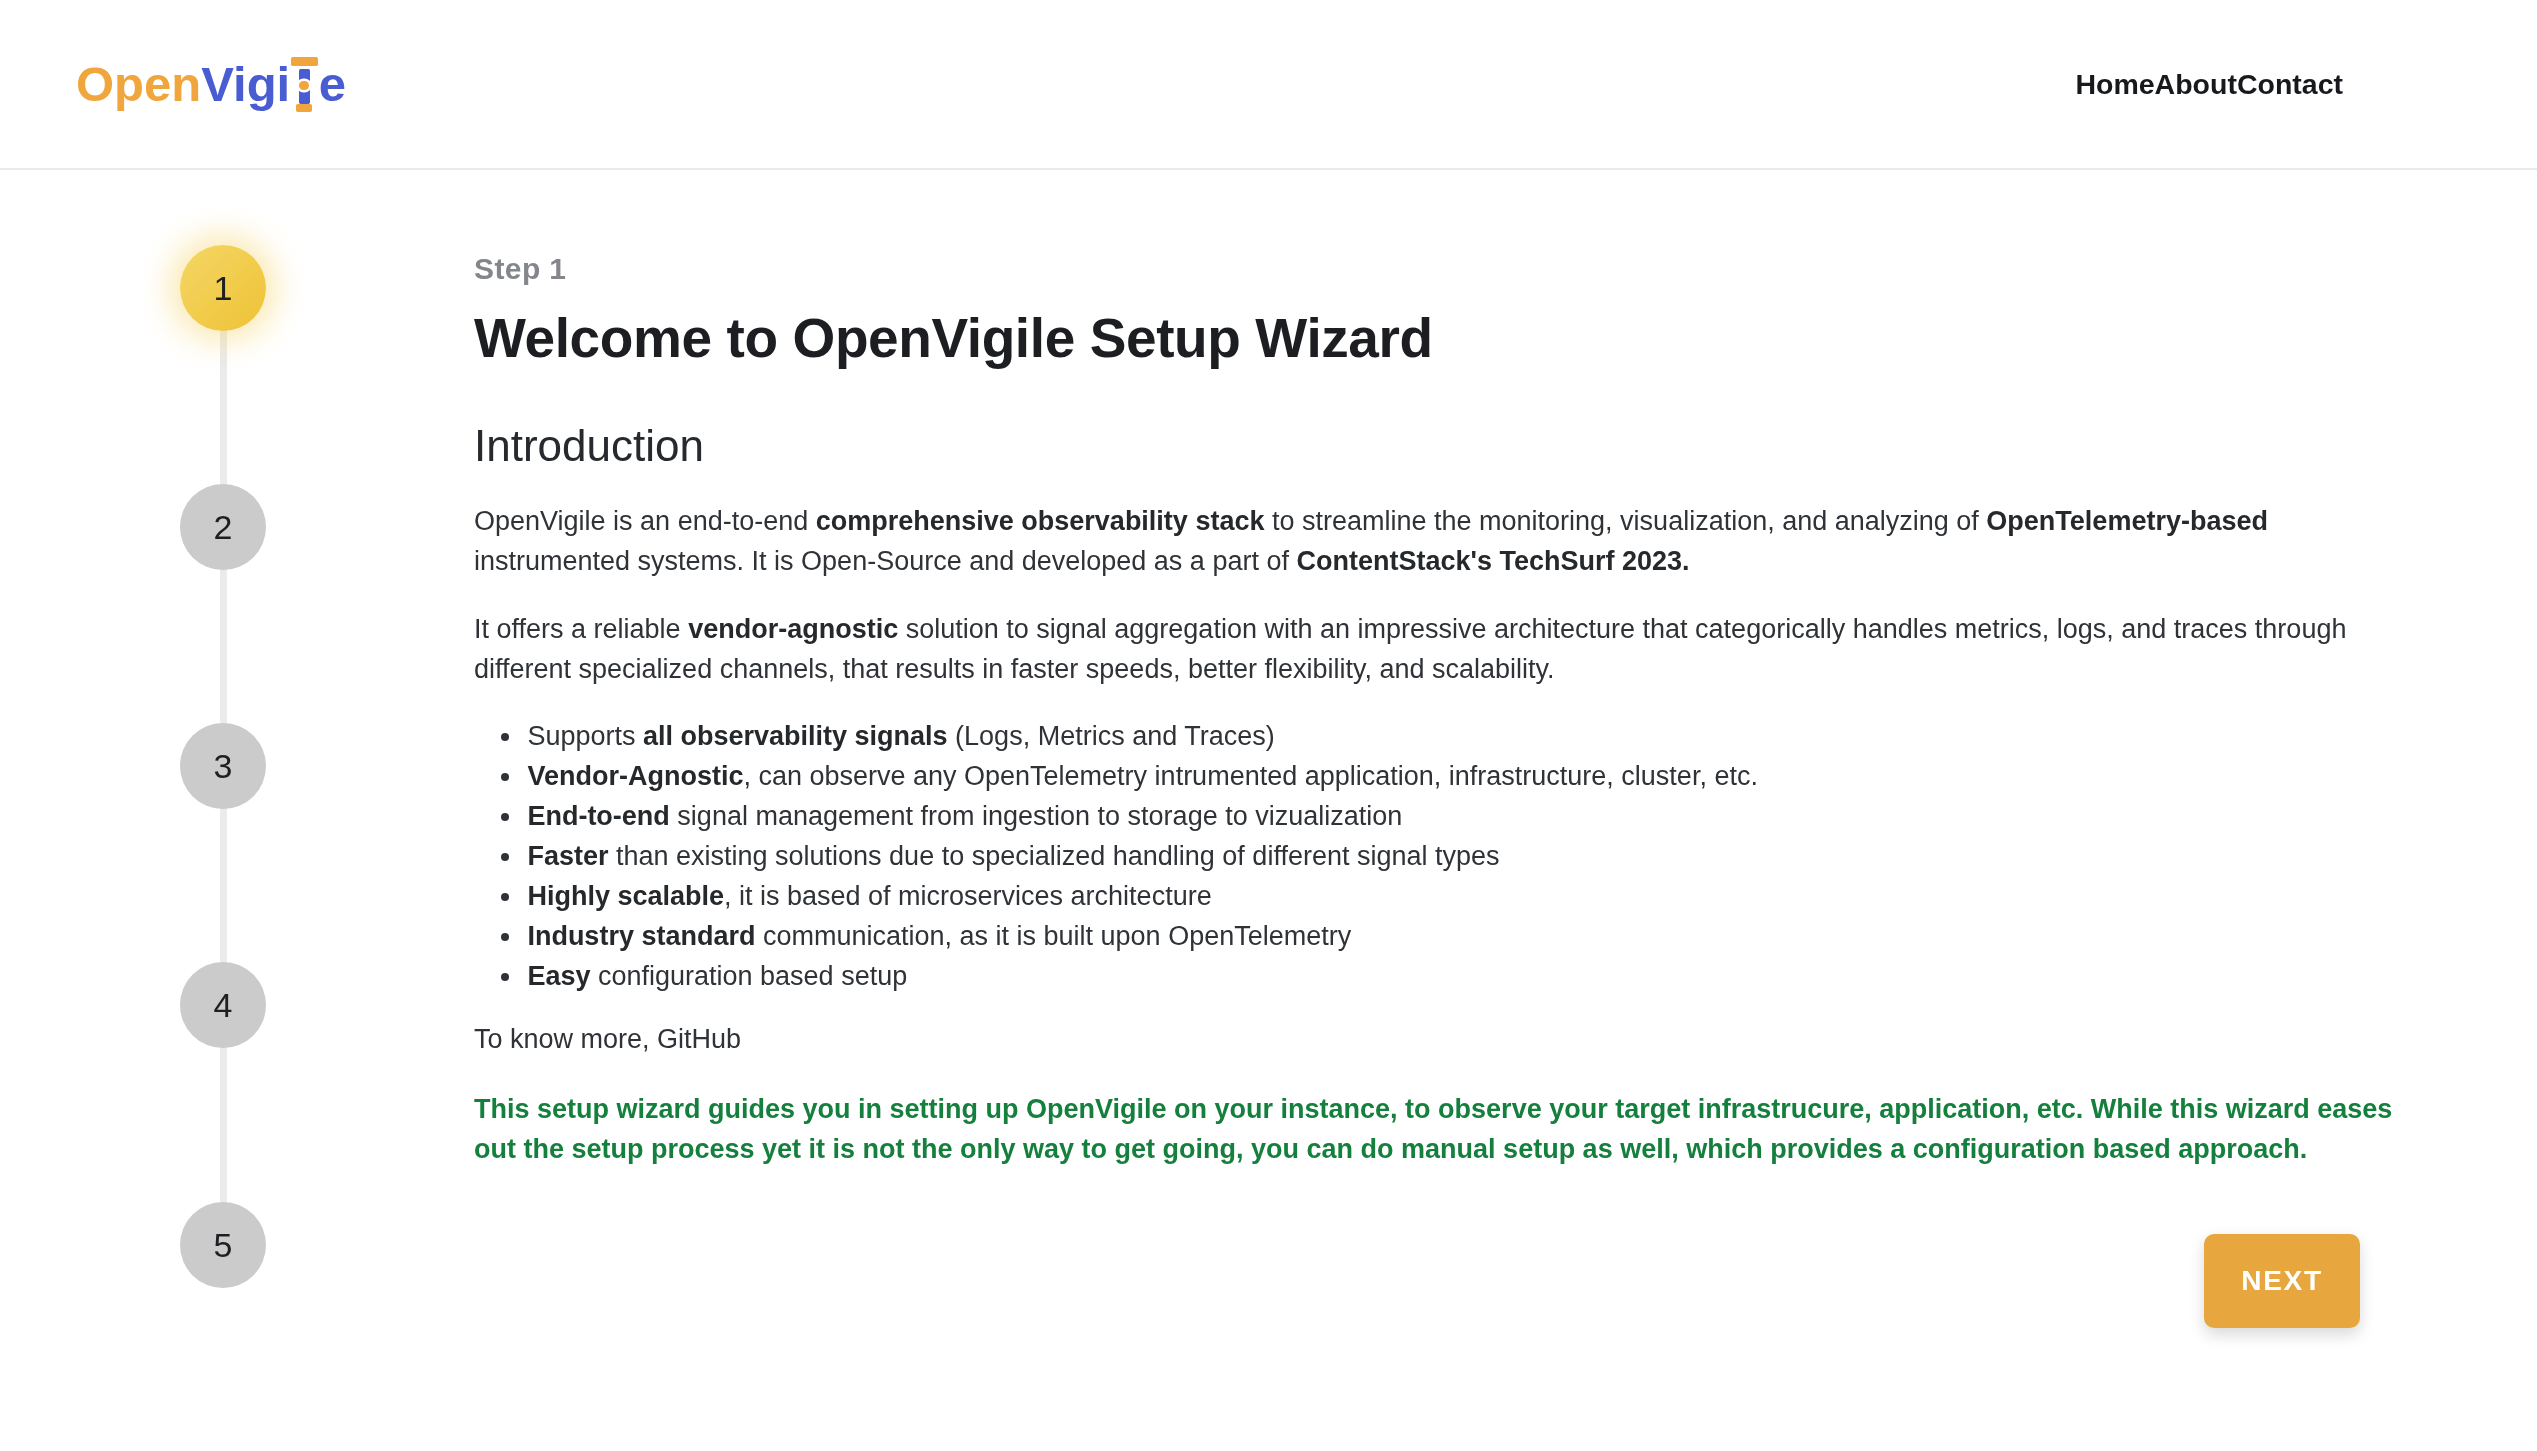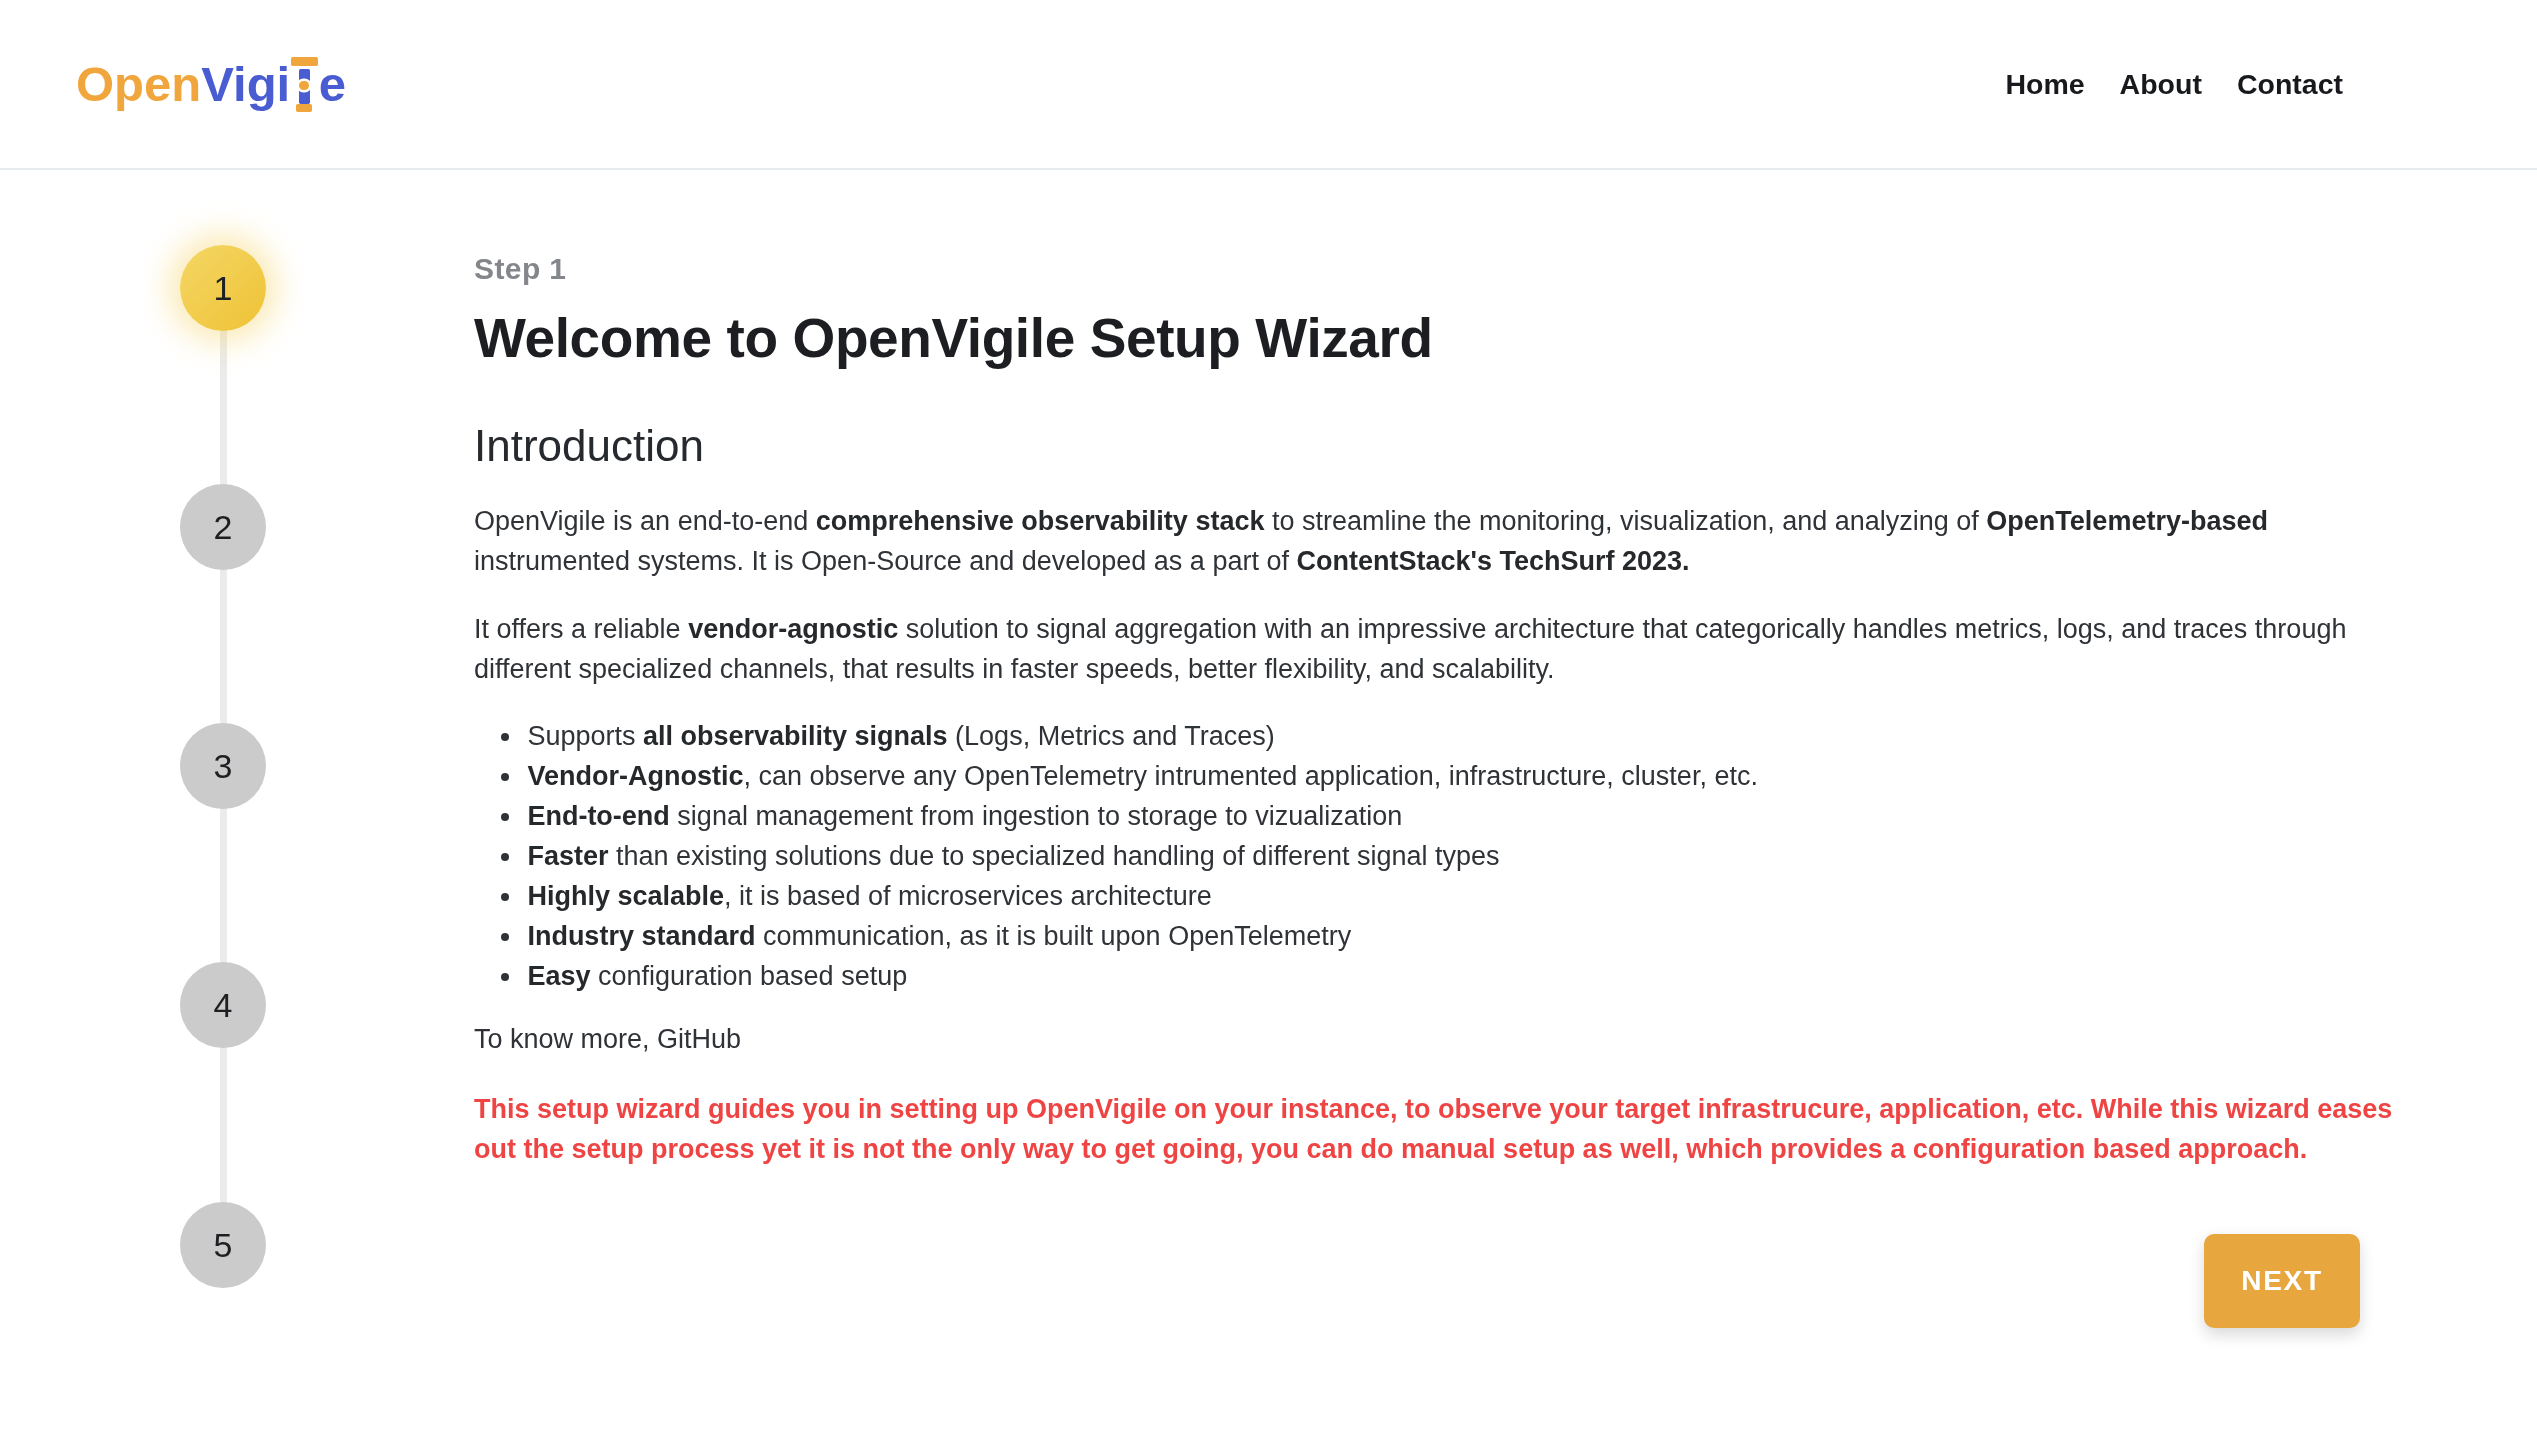--- a/index.html
+++ b/index.html
@@ -23,21 +23,21 @@
     z-index: 5;
   }
   .logo { display: flex; align-items: center; font-size: 49px; font-weight: 800; cursor: pointer; }
   .logo .lg-orange { color: #F0A63C; }
   .logo .lg-blue   { color: #4A5CD1; }
   .logo-l { position: relative; width: 27px; height: 55px; display: inline-block; margin: 0 0.8px; }
   .logo-l .cap  { position: absolute; left: 0; top: 0; width: 27px; height: 9.2px; background: #F0A63C; border-radius: 1.7px; }
   .logo-l .stem { position: absolute; left: 7.6px; top: 12.6px; width: 11px; height: 35px; background: #4A5CD1; border-radius: 1.7px; }
   .logo-l .dot  { position: absolute; left: 8.4px; top: 24px; width: 9.2px; height: 9.2px; background: #F0A63C; border-radius: 50%; box-shadow: 0 0 0 2.5px #ffffff; }
   .logo-l .base { position: absolute; left: 5px; bottom: 0; width: 16px; height: 7.6px; background: #F0A63C; border-radius: 1.7px; }
-  .nav { display: flex; gap: 35px; }
+  .nav { display: flex; }
   .nav a { font-size: 28.5px; font-weight: 700; color: #17191c; text-decoration: none; cursor: pointer; }
 
   
   .stepper { position: absolute; top: 0; left: 0; width: 361px; height: 1452px; z-index: 1; }
   .step-line {
     position: absolute; left: 220px; top: 288px; width: 6.7px; height: 957px;
     background: #EBEBEB; border-radius: 3.4px;
   }
   .step-circle {
     position: absolute; left: 180px; width: 86px; height: 86px; border-radius: 50%;
@@ -70,21 +70,21 @@
     font-weight: 500; color: #26292d;
   }
   .para { margin: 28px 0 0; font-size: 27px; line-height: 40px; color: #2f3337; }
   .para b, .feature-list b { font-weight: 700; color: #26292c; }
   .p2 { }
   .salient { margin-top: 24px; }
   .feature-list { margin: 27px 0 0; padding-left: 50px; font-size: 27px; line-height: 40px; color: #2f3337; }
   .feature-list li { padding-left: 3.4px; }
   .know-more { margin-top: 22.7px; }
   .know-more .gh-link { cursor: pointer; }
-  .closing { margin-top: 30px; font-weight: 700; color: #ef4444; }
+  .closing { margin-top: 30px; font-weight: 700; color: #15803d; }
   .next-row { margin-top: 65px; display: flex; justify-content: flex-end; padding-right: 40px; }
   .next-button {
     width: 156px; height: 94px; border: none; border-radius: 10px;
     background: #E7A73E; color: #ffffff;
     font-family: "Liberation Sans", sans-serif;
     font-size: 28px; font-weight: 700; letter-spacing: 1.7px;
     box-shadow: 0 6.7px 15px rgba(0, 0, 0, 0.15);
     cursor: pointer;
   }
 </style>

